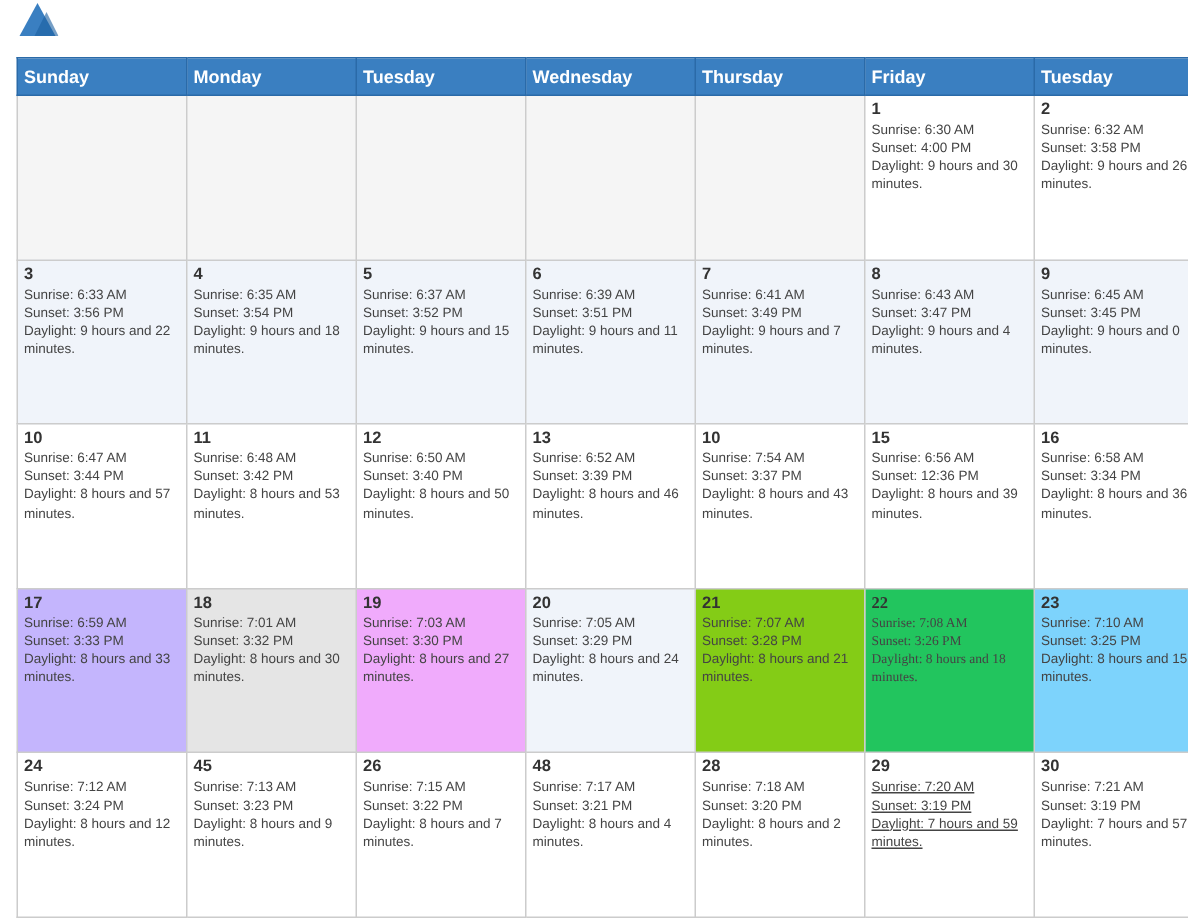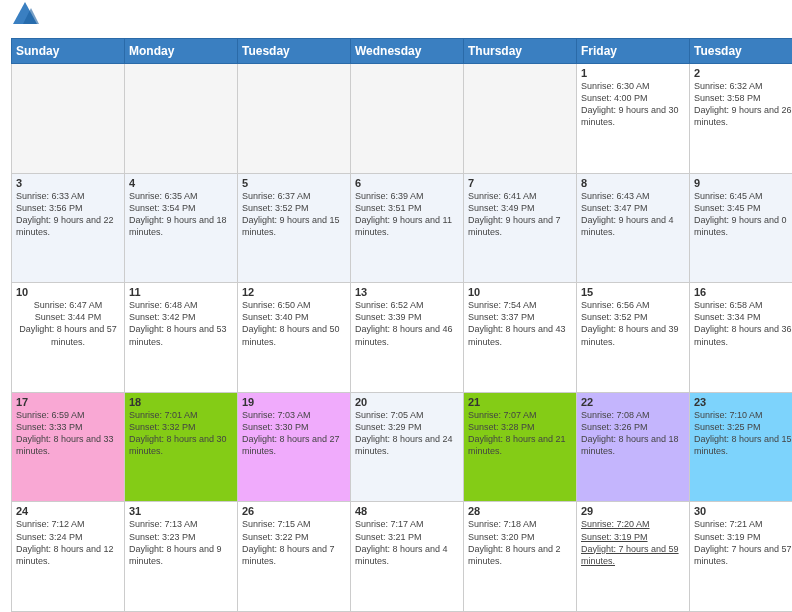--- a/index.html
+++ b/index.html
@@ -195,21 +195,21 @@
           <td style="background: rgb(240, 244, 250);">
             <span class="day-number">9</span>
             <div class="day-info" style="white-space: pre-line;">Sunrise: 6:45 AM
 Sunset: 3:45 PM
 Daylight: 9 hours and 0 minutes.</div>
           </td>
         </tr>
         <tr>
           <td>
             <span class="day-number">10</span>
-            <div class="day-info" style="white-space: pre-line; text-align: center;">Sunrise: 6:47 AM
+            <div class="day-info" style="white-space: pre-line;">Sunrise: 6:47 AM
 Sunset: 3:44 PM
 Daylight: 8 hours and 57 minutes.</div>
           </td>
           <td>
             <span class="day-number">11</span>
             <div class="day-info" style="white-space: pre-line;">Sunrise: 6:48 AM
 Sunset: 3:42 PM
 Daylight: 8 hours and 53 minutes.</div>
           </td>
           <td>
@@ -226,38 +226,38 @@
           </td>
           <td>
             <span class="day-number">10</span>
             <div class="day-info" style="white-space: pre-line;">Sunrise: 7:54 AM
 Sunset: 3:37 PM
 Daylight: 8 hours and 43 minutes.</div>
           </td>
           <td>
             <span class="day-number">15</span>
             <div class="day-info" style="white-space: pre-line;">Sunrise: 6:56 AM
-Sunset: 3:52 PM
+Sunset: 12:36 PM
 Daylight: 8 hours and 39 minutes.</div>
           </td>
           <td>
             <span class="day-number">16</span>
             <div class="day-info" style="white-space: pre-line;">Sunrise: 6:58 AM
 Sunset: 3:34 PM
 Daylight: 8 hours and 36 minutes.</div>
           </td>
         </tr>
         <tr>
-          <td style="background: #f9a8d4;">
+          <td style="background: #c4b5fd;">
             <span class="day-number">17</span>
             <div class="day-info" style="white-space: pre-line;">Sunrise: 6:59 AM
 Sunset: 3:33 PM
 Daylight: 8 hours and 33 minutes.</div>
           </td>
-          <td style="background: #84cc16;">
+          <td style="background: #e5e5e5;">
             <span class="day-number">18</span>
             <div class="day-info" style="white-space: pre-line;">Sunrise: 7:01 AM
 Sunset: 3:32 PM
 Daylight: 8 hours and 30 minutes.</div>
           </td>
           <td style="background: #f0abfc;">
             <span class="day-number">19</span>
             <div class="day-info" style="white-space: pre-line;">Sunrise: 7:03 AM
 Sunset: 3:30 PM
 Daylight: 8 hours and 27 minutes.</div>
@@ -267,42 +267,42 @@
             <div class="day-info" style="white-space: pre-line;">Sunrise: 7:05 AM
 Sunset: 3:29 PM
 Daylight: 8 hours and 24 minutes.</div>
           </td>
           <td style="background: #84cc16;">
             <span class="day-number">21</span>
             <div class="day-info" style="white-space: pre-line;">Sunrise: 7:07 AM
 Sunset: 3:28 PM
 Daylight: 8 hours and 21 minutes.</div>
           </td>
-          <td style="background: #c4b5fd;">
+          <td style="background: #22c55e; font-family: Liberation Serif, serif;">
             <span class="day-number">22</span>
             <div class="day-info" style="white-space: pre-line;">Sunrise: 7:08 AM
 Sunset: 3:26 PM
 Daylight: 8 hours and 18 minutes.</div>
           </td>
           <td style="background: #7dd3fc;">
             <span class="day-number">23</span>
             <div class="day-info" style="white-space: pre-line;">Sunrise: 7:10 AM
 Sunset: 3:25 PM
 Daylight: 8 hours and 15 minutes.</div>
           </td>
         </tr>
         <tr>
           <td>
             <span class="day-number">24</span>
             <div class="day-info" style="white-space: pre-line;">Sunrise: 7:12 AM
 Sunset: 3:24 PM
 Daylight: 8 hours and 12 minutes.</div>
           </td>
           <td>
-            <span class="day-number">31</span>
+            <span class="day-number">45</span>
             <div class="day-info" style="white-space: pre-line;">Sunrise: 7:13 AM
 Sunset: 3:23 PM
 Daylight: 8 hours and 9 minutes.</div>
           </td>
           <td>
             <span class="day-number">26</span>
             <div class="day-info" style="white-space: pre-line;">Sunrise: 7:15 AM
 Sunset: 3:22 PM
 Daylight: 8 hours and 7 minutes.</div>
           </td>

